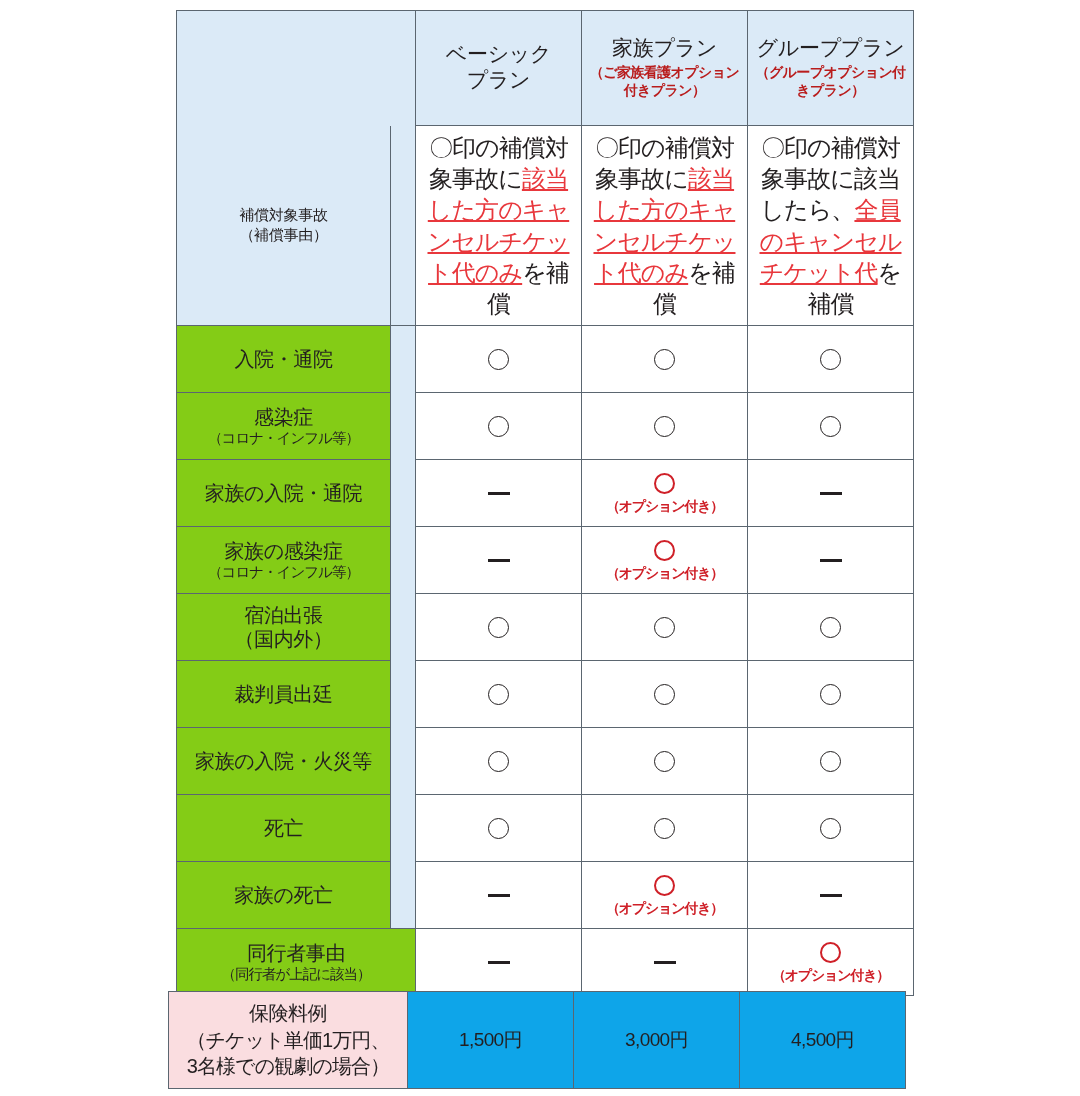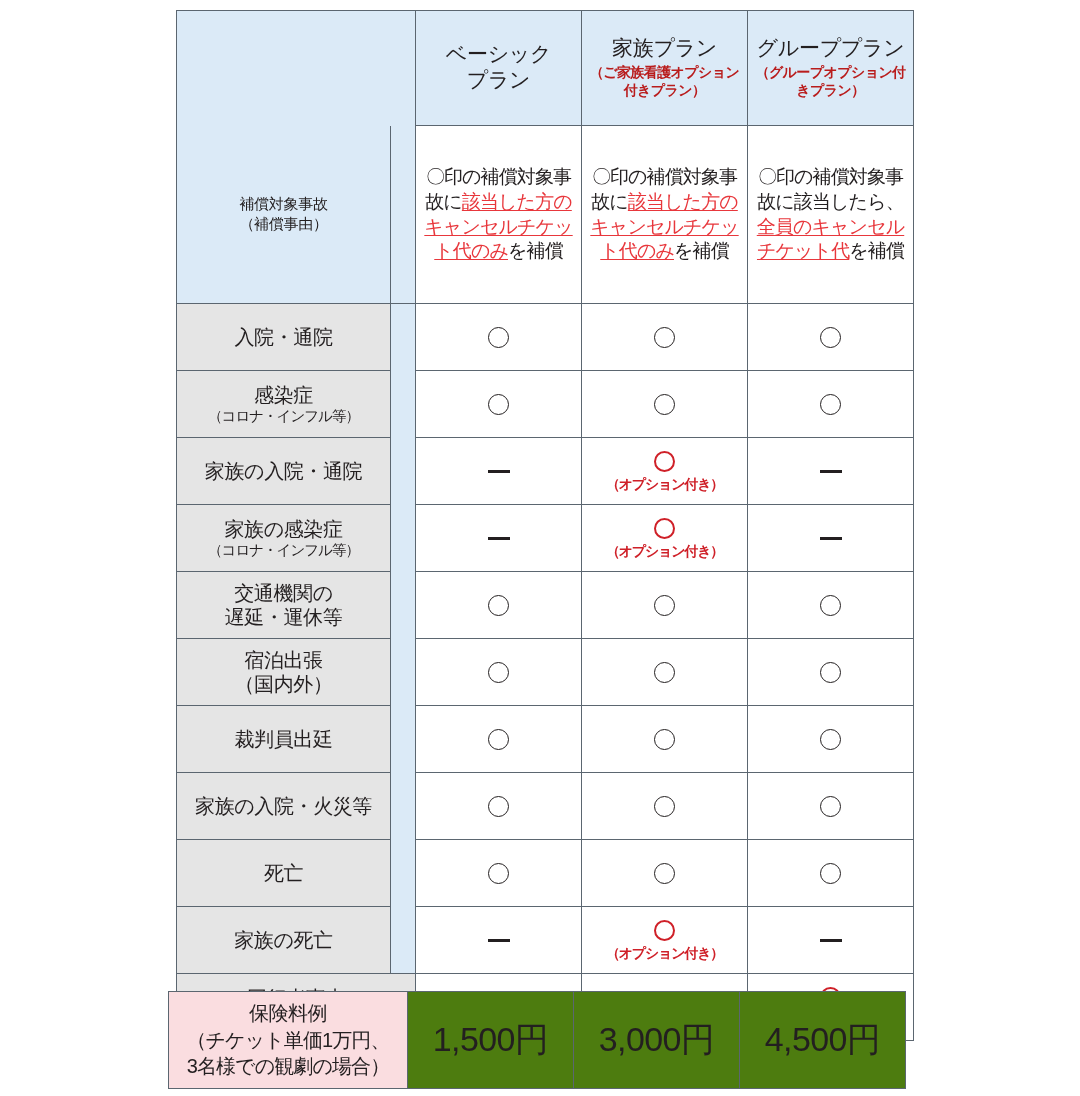--- a/index.html
+++ b/index.html
@@ -84,36 +84,36 @@
     background: #dbeaf7;
     border-top: none !important;
     border-bottom: none !important;
   }
 
   
   .plan-desc {
     background: #ffffff;
     height: 165px;
     padding: 6px 7px !important;
-    font-size: 19px;
+    font-size: 24px;
     line-height: 1.3;
     letter-spacing: -0.9px;
     text-align: left;
     color: #231f20;
   }
   .plan-desc .hl {
     color: #e8373c;
     text-decoration: underline;
     text-decoration-color: #e8373c;
     text-underline-offset: 2px;
   }
 
   
   .row-label {
-    background: #e5e5e5;
+    background: #84cc16;
     font-size: 20px;
     line-height: 1.2;
     letter-spacing: -0.4px;
     color: #231f20;
     padding: 4px 3px !important;
   }
   .row-label .sub {
     display: block;
     font-size: 14.5px;
     letter-spacing: -1px;
@@ -203,22 +203,22 @@
     color: #231f20;
     padding: 4px 6px !important;
   }
   .fee-label .sub {
     display: block;
     font-size: 20px;
     letter-spacing: -0.9px;
     margin-top: 2px;
   }
   .fee-value {
-    background: #4d7c0f;
-    font-size: 34px;
+    background: #0ea5e9;
+    font-size: 19px;
     letter-spacing: -0.6px;
     color: #231f20;
   }
 </style>
 </head>
 <body>
 
 <div class="page">
 
   <table class="cmp-table">
@@ -269,27 +269,20 @@
         <tr>
           <td class="row-label"><span>家族の感染症</span><span class="sub">（コロナ・インフル等）</span></td>
           <td class="gap-cell"></td>
           <td class="mark-cell r-tall"><span><span class="m-dash"></span></span></td>
           <td class="mark-cell r-two">
             <span class="m-opt"><span class="m-circle-red"></span><span class="opt-text">（オプション付き）</span></span>
           </td>
           <td class="mark-cell r-tall"><span><span class="m-dash"></span></span></td>
         </tr>
         <tr>
-          <td class="row-label"><span>交通機関の</span><br><span>遅延・運休等</span></td>
-          <td class="gap-cell"></td>
-          <td class="mark-cell r-tall"><span><span class="m-circle"></span></span></td>
-          <td class="mark-cell r-tall"><span><span class="m-circle"></span></span></td>
-          <td class="mark-cell r-tall"><span><span class="m-circle"></span></span></td>
-        </tr>
-        <tr>
           <td class="row-label"><span>宿泊出張</span><br><span>（国内外）</span></td>
           <td class="gap-cell"></td>
           <td class="mark-cell r-tall"><span><span class="m-circle"></span></span></td>
           <td class="mark-cell r-tall"><span><span class="m-circle"></span></span></td>
           <td class="mark-cell r-tall"><span><span class="m-circle"></span></span></td>
         </tr>
         <tr>
           <td class="row-label"><span>裁判員出廷</span></td>
           <td class="gap-cell"></td>
           <td class="mark-cell r-tall"><span><span class="m-circle"></span></span></td>

